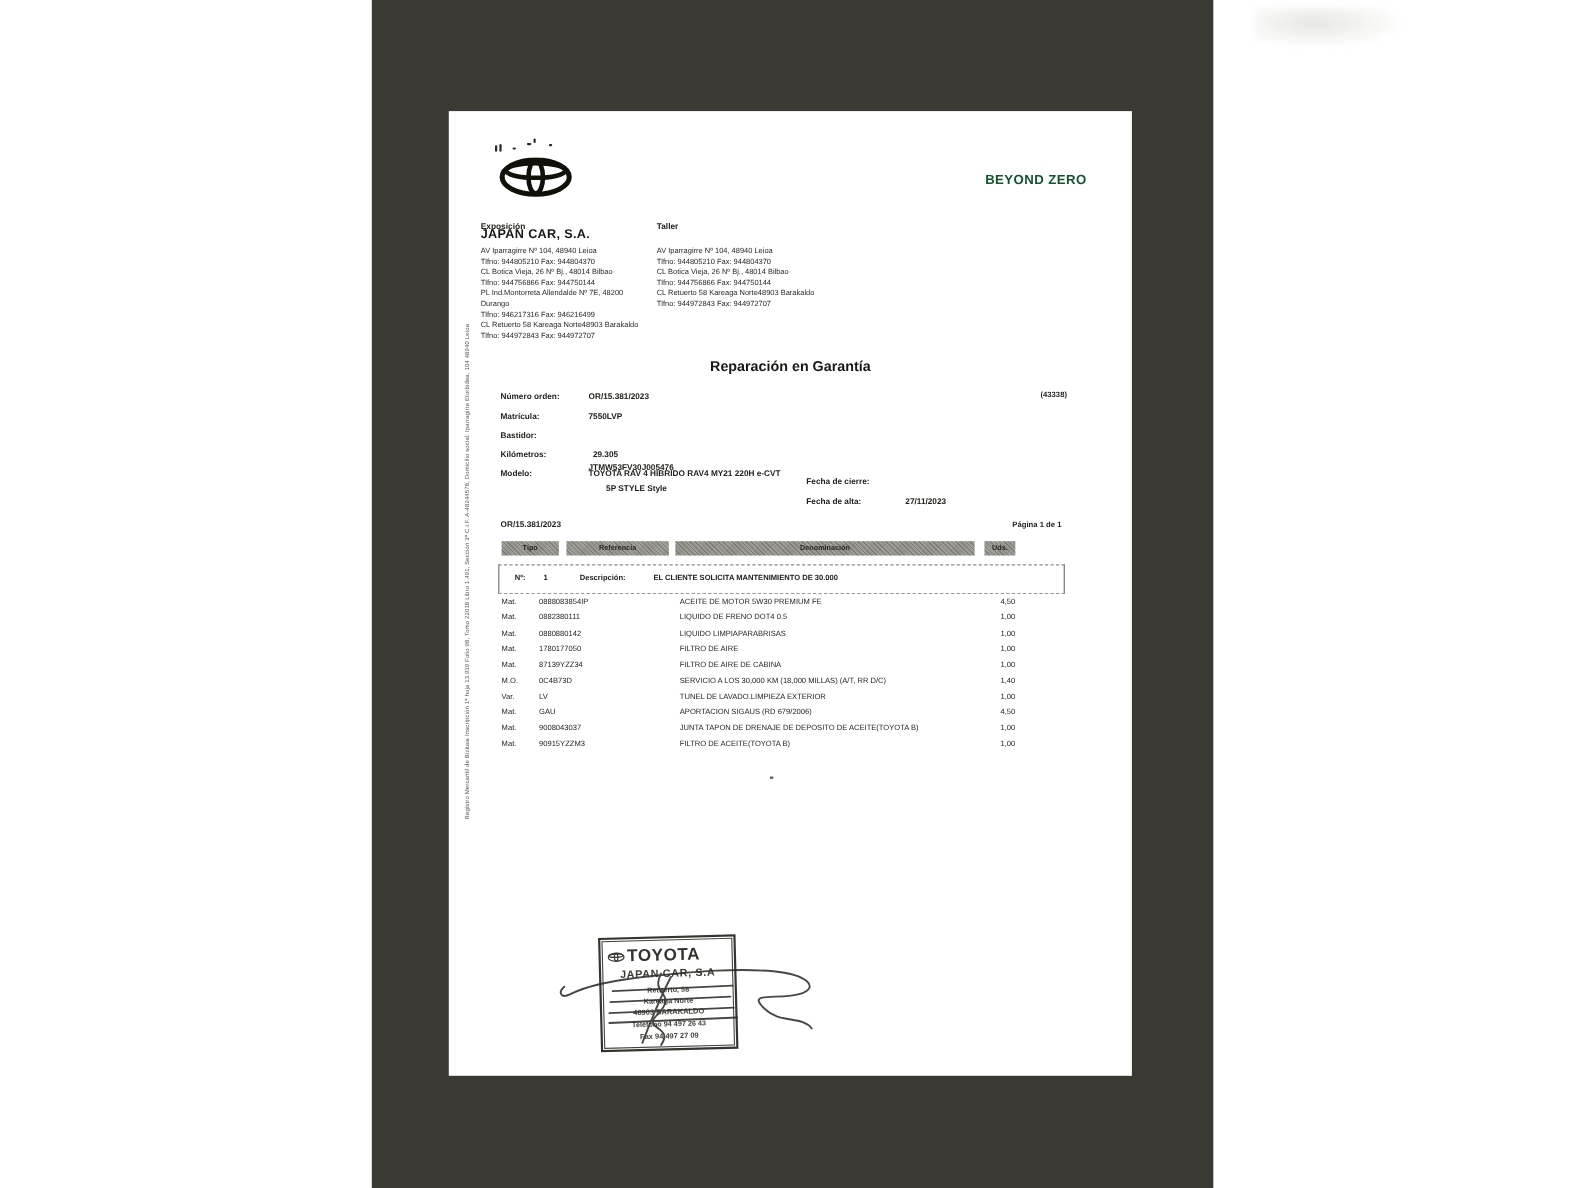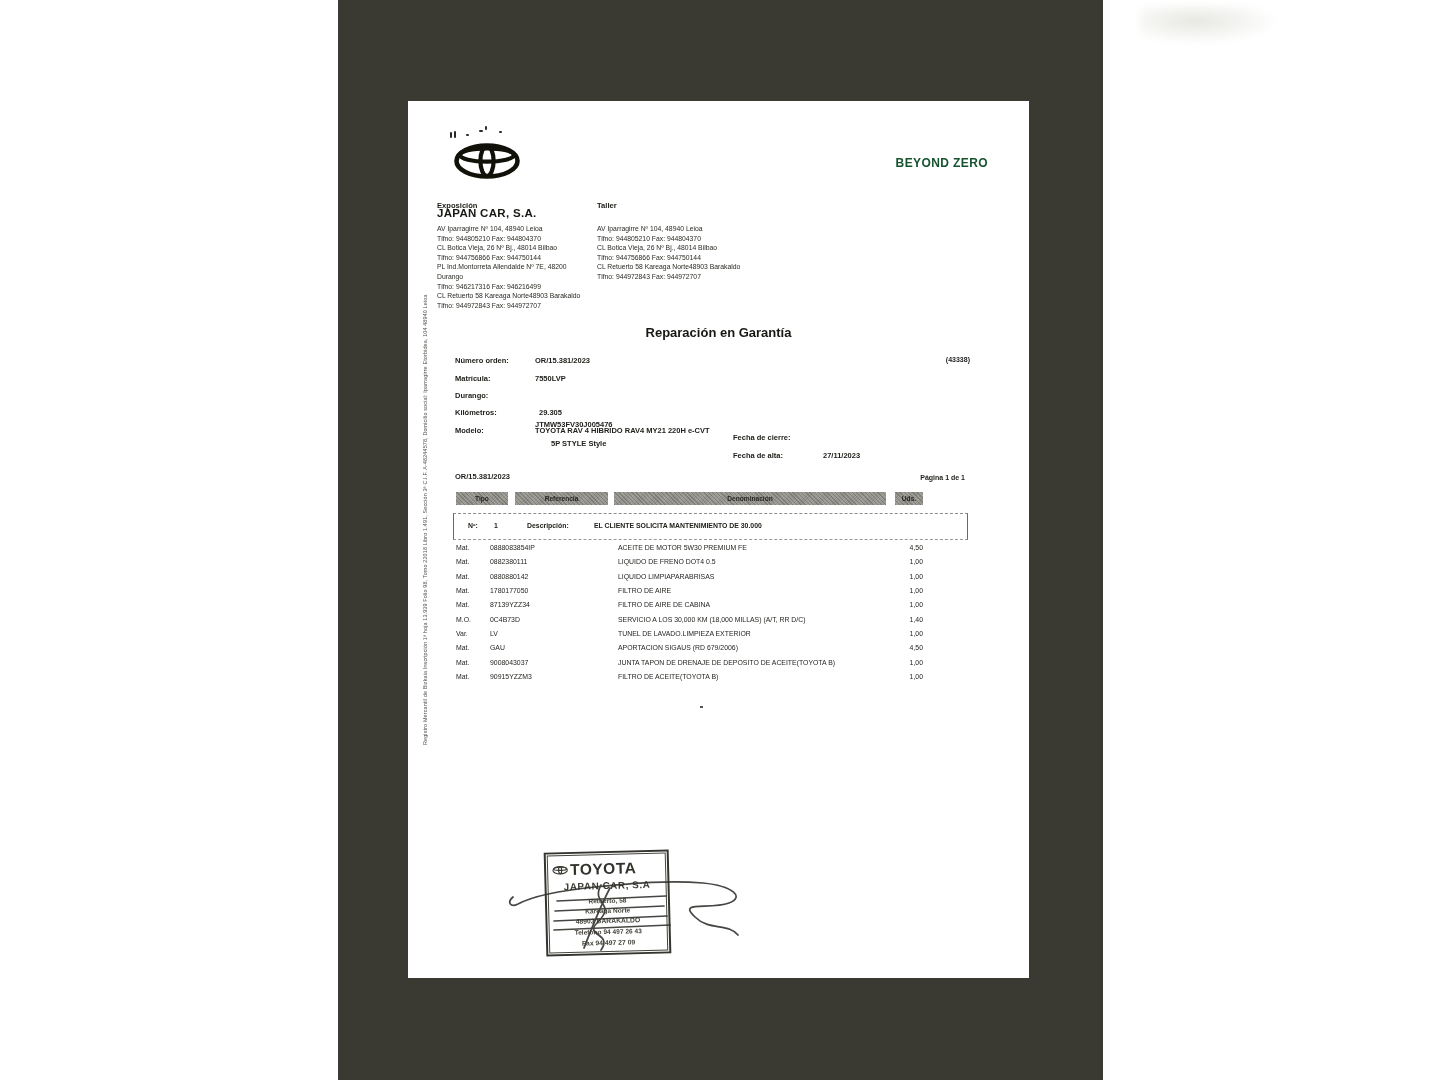--- a/index.html
+++ b/index.html
@@ -153,21 +153,21 @@
 
   <div class="doc-title">Reparación en Garantía</div>
 
   <div class="f-label" style="top:255px;">Número orden:</div>
   <div class="f-value" style="top:255px;">OR/15.381/2023</div>
   <div class="ref-code">(43338)</div>
 
   <div class="f-label" style="top:273px;">Matrícula:</div>
   <div class="f-value" style="top:273px;">7550LVP</div>
 
-  <div class="f-label" style="top:290px;">Durango:</div>
+  <div class="f-label" style="top:290px;">Bastidor:</div>
   <div class="f-value" style="top:290px;margin-top:29px;">JTMW53FV30J005476</div>
 
   <div class="f-label" style="top:307px;">Kilómetros:</div>
   <div class="f-value" style="top:307px;left:131px;">29.305</div>
 
   <div class="f-label" style="top:325px;">Modelo:</div>
   <div class="f-value" style="top:325px;">TOYOTA RAV 4 HIBRIDO RAV4 MY21 220H e-CVT</div>
   <div class="f-value" style="top:338px;padding-left:16px;">5P STYLE Style</div>
 
   <div class="f-label r2" style="top:332px;">Fecha de cierre:</div>

